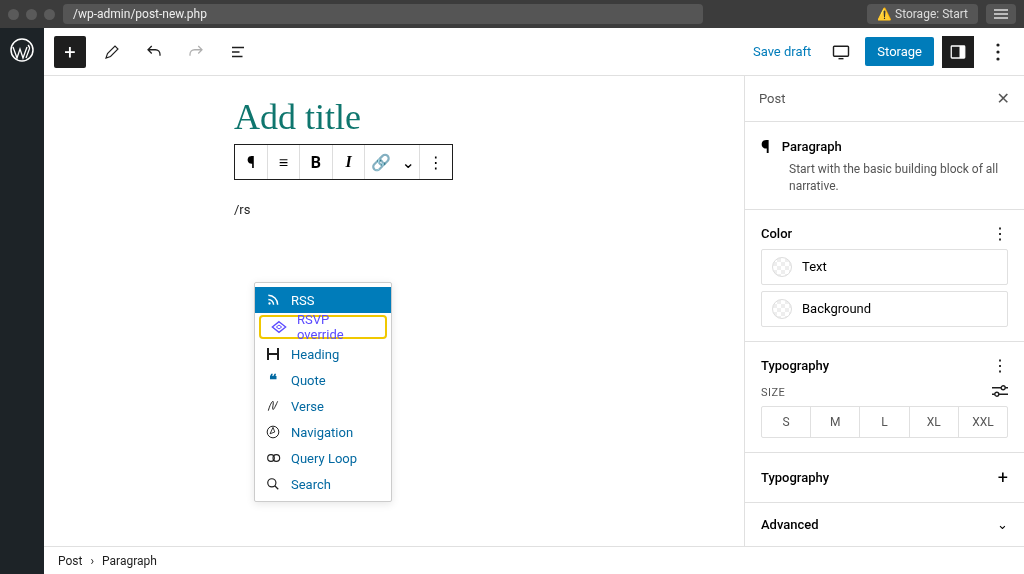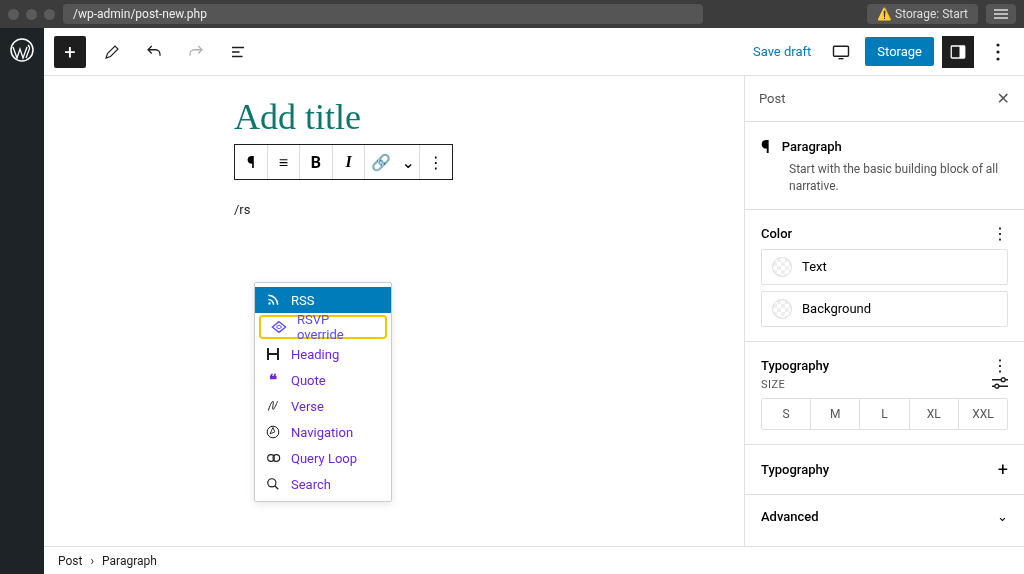--- a/index.html
+++ b/index.html
@@ -29,21 +29,21 @@
   
   .canvas-wrap { flex:1; display:flex; min-height:0; }
   .canvas { flex:1; position:relative; padding:20px 0 0 190px; }
   .title-ghost { font-family: Georgia, serif; font-size:36px; color:#0f766e; }
   .block-toolbar { display:flex; border:1px solid #1e1e1e; background:#fff; margin-top:6px; width:219px; }
   .bt-cell { width:36px; height:34px; display:flex; align-items:center; justify-content:center; border-right:1px solid #ddd; font-weight:bold; }
   .bt-cell.last { border-right:none; }
   .slash { font-size:13px; color:#1e1e1e; margin-top:22px; }
   
   .popup { position:absolute; top:206px; left:210px; width:138px; background:#fff; border:1px solid #ccc; border-radius:2px; box-shadow:0 2px 8px rgba(0,0,0,.1); padding:4px 0; }
-  .popup-item { height:26px; display:flex; align-items:center; gap:10px; padding:0 10px; font-size:13px; color:#6d28d9; }
+  .popup-item { height:26px; display:flex; align-items:center; gap:10px; padding:0 10px; font-size:13px; color:#0369a1; }
   .popup-item.sel { background:#007cba; color:#fff; }
   .popup-item.hl { border:2px solid #f0c800; border-radius:4px; margin:2px 4px; height:24px; color:#5b4bff; }
   .pi-ico { width:16px; height:16px; display:flex; align-items:center; justify-content:center; font-size:13px; }
   
   .sidebar { width:280px; border-left:1px solid #e0e0e0; font-size:13px; overflow:hidden; }
   .tabs { display:flex; align-items:center; height:46px; border-bottom:1px solid #e0e0e0; }
   .tab { padding:0 14px; color:#555; height:100%; display:flex; align-items:center; }
   .tab.active { color:#1e1e1e; border-bottom:3px solid #007cba; font-weight:600; }
   .tab-close { margin-left:auto; padding:0 14px; font-size:16px; color:#555; }
   .panel { padding:14px 16px; border-bottom:1px solid #e0e0e0; }
@@ -252,21 +252,21 @@
             <span class="swatch"></span>
             <span>Background</span>
           </div>
         </div>
 
         <div class="panel">
           <div class="row">
             <span class="panel-title">Typography</span>
             <span style="font-size:16px">⋮</span>
           </div>
-          <div class="row" style="margin-top:2px">
+          <div class="row" style="margin-top:10px">
             <span class="size-label" style="margin-top:0">Size</span>
             <span><svg width="16" height="12" viewBox="0 0 20 14">
                   <path d="M0 3h20M0 11h20" stroke="#1e1e1e" stroke-width="1.7"></path>
                   <circle cx="14" cy="3" r="2.5" fill="#fff" stroke="#1e1e1e" stroke-width="1.7"></circle>
                   <circle cx="6" cy="11" r="2.5" fill="#fff" stroke="#1e1e1e" stroke-width="1.7"></circle>
                 </svg></span>
           </div>
           <div class="sizes">
             <div>S</div>
             <div>M</div>

